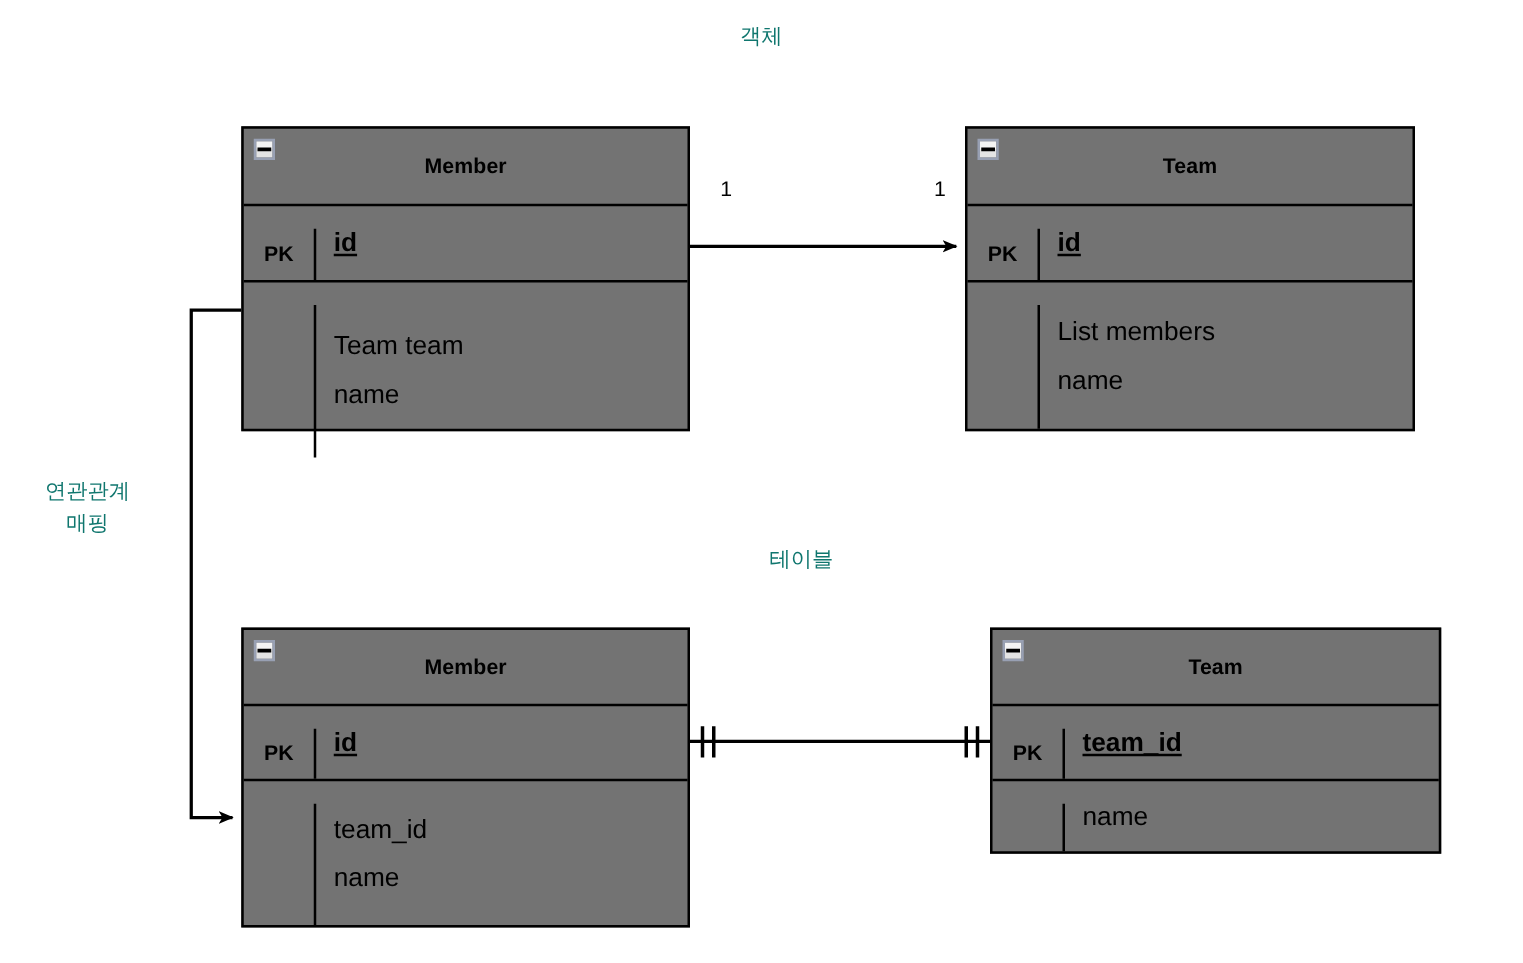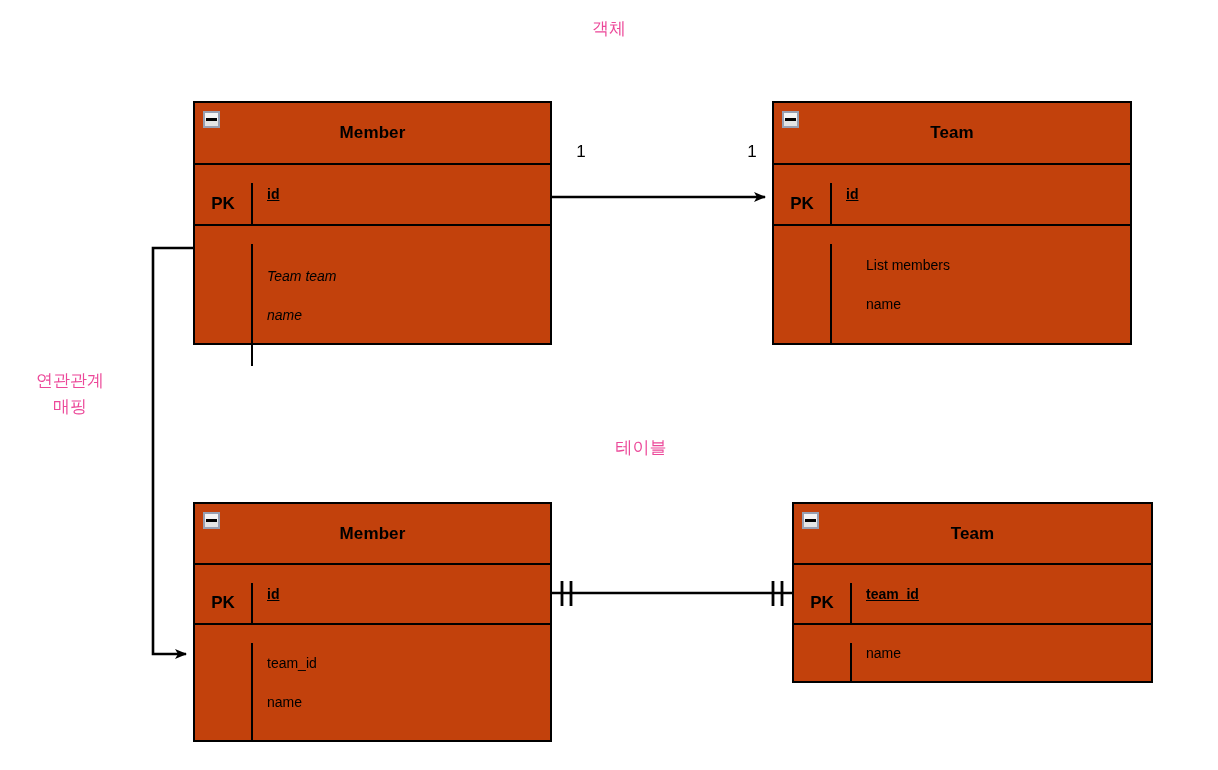--- a/index.html
+++ b/index.html
@@ -28,34 +28,34 @@
     height: 770px;
     pointer-events: none;
   }
 
   
   .caption {
     position: absolute;
     font-size: 17px;
     line-height: 22px;
     text-align: center;
-    color: #ec4899;
+    color: #0f766e;
     white-space: pre-line;
   }
   #caption-object { left: 549px; top: 18px; width: 120px; }
   #caption-table  { left: 581px; top: 437px; width: 120px; }
   #caption-mapping {
-    left: 10px; top: 368px; width: 120px;
+    left: 10px; top: 380px; width: 120px;
     font-size: 17px; line-height: 26px; text-align: center;
   }
 
   
   .entity {
     position: absolute;
-    background: #c2410c;
+    background: #737373;
     border: 2px solid #000000;
     box-sizing: border-box;
   }
   .entity-header {
     position: relative;
     height: 100%;
     border-bottom: 2px solid #000000;
     box-sizing: border-box;
     display: flex;
     align-items: center;
@@ -107,21 +107,21 @@
   }
   .cell-attrs {
     box-sizing: border-box;
     flex: 1;
     padding-left: 14px;
     display: flex;
     flex-direction: column;
     justify-content: center;
   }
   .attr {
-    font-size: 14px;
+    font-size: 21px;
     line-height: 21px;
   }
   .attr.pk-name {
     font-weight: bold;
     text-decoration: underline;
   }
   .attr.spaced { margin: 9px 0; }
   .edge-label {
     position: absolute;
     font-size: 17px;
@@ -173,41 +173,41 @@
     <div class="entity-header" style="height:62px;">
       <span class="collapse-icon"></span>
       <span class="entity-title">Member</span>
     </div>
     <div class="row divider" style="height:61px;">
       <div class="cell-key" style="width:58px;">PK</div>
       <div class="cell-attrs">
         <span class="attr pk-name">id</span>
       </div>
     </div>
-    <div class="row" style="height:140px;font-style:italic;">
+    <div class="row" style="height:140px;">
       <div class="cell-key" style="width:58px;"></div>
       <div class="cell-attrs">
         <span class="attr spaced">Team team</span>
         <span class="attr spaced">name</span>
       </div>
     </div>
   </div>
 
   <div class="entity" id="obj-team" style="left:772px; top:101px; width:360px; height:244px;">
     <div class="entity-header" style="height:62px;">
       <span class="collapse-icon"></span>
       <span class="entity-title">Team</span>
     </div>
     <div class="row divider" style="height:61px;">
       <div class="cell-key" style="width:58px;">PK</div>
       <div class="cell-attrs">
         <span class="attr pk-name">id</span>
       </div>
     </div>
-    <div class="row" style="height:117px;gap:20px;">
+    <div class="row" style="height:117px;">
       <div class="cell-key" style="width:58px;"></div>
       <div class="cell-attrs">
         <span class="attr spaced">List members</span>
         <span class="attr spaced">name</span>
       </div>
     </div>
   </div>
 
   <div class="edge-label" style="left:571px; top:142px;">1</div>
   <div class="edge-label" style="left:742px; top:142px;">1</div>

